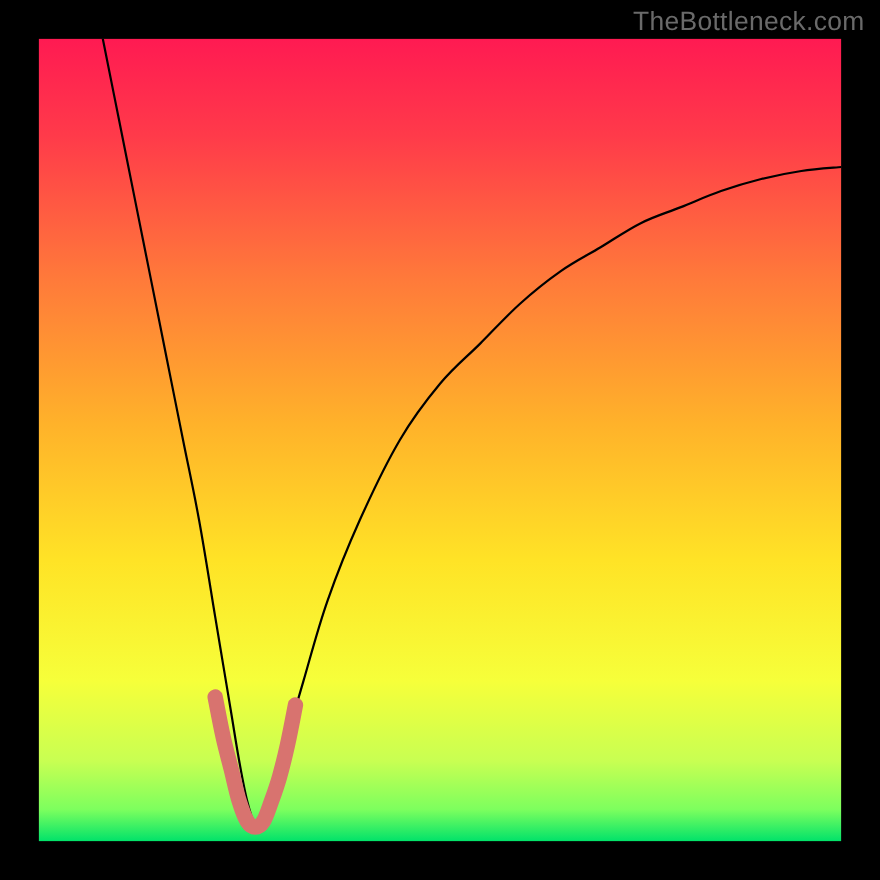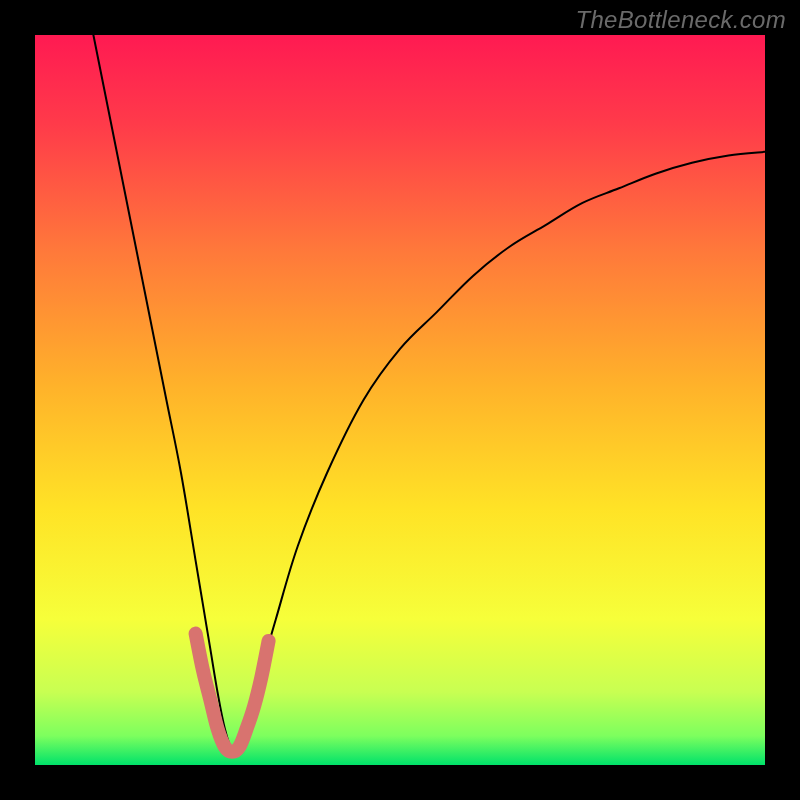--- a/index.html
+++ b/index.html
@@ -9,21 +9,20 @@
     width: 800px;
     height: 800px;
     overflow: hidden;
     font-family: Arial, Helvetica, sans-serif;
   }
   .frame {
     position: relative;
     width: 800px;
     height: 800px;
     background: #000;
-    font-style: italic;
   }
   .watermark {
     position: absolute;
     top: 6px;
     right: 14px;
     color: #6a6a6a;
     font-size: 24px;
     letter-spacing: 0.3px;
     font-weight: 400;
     z-index: 20;

